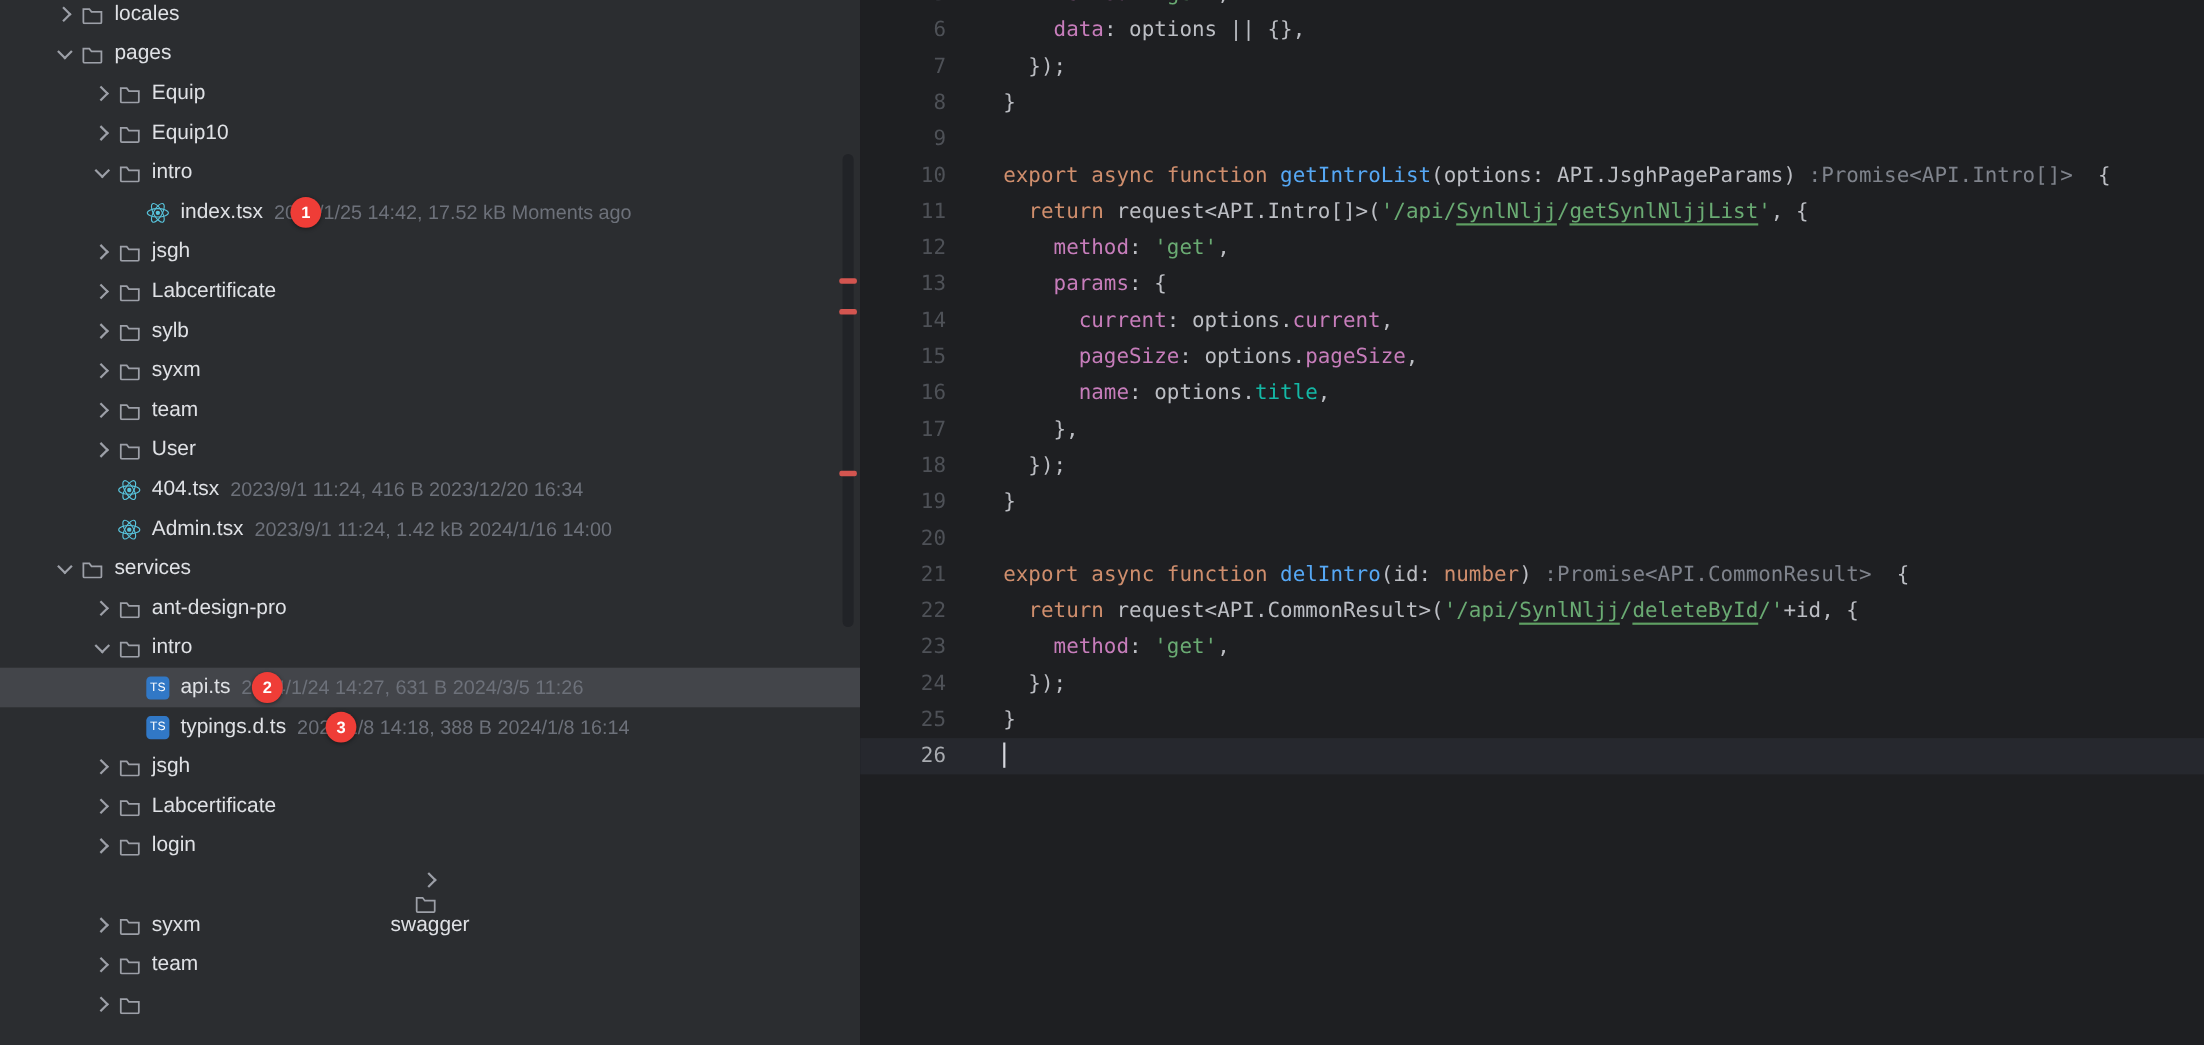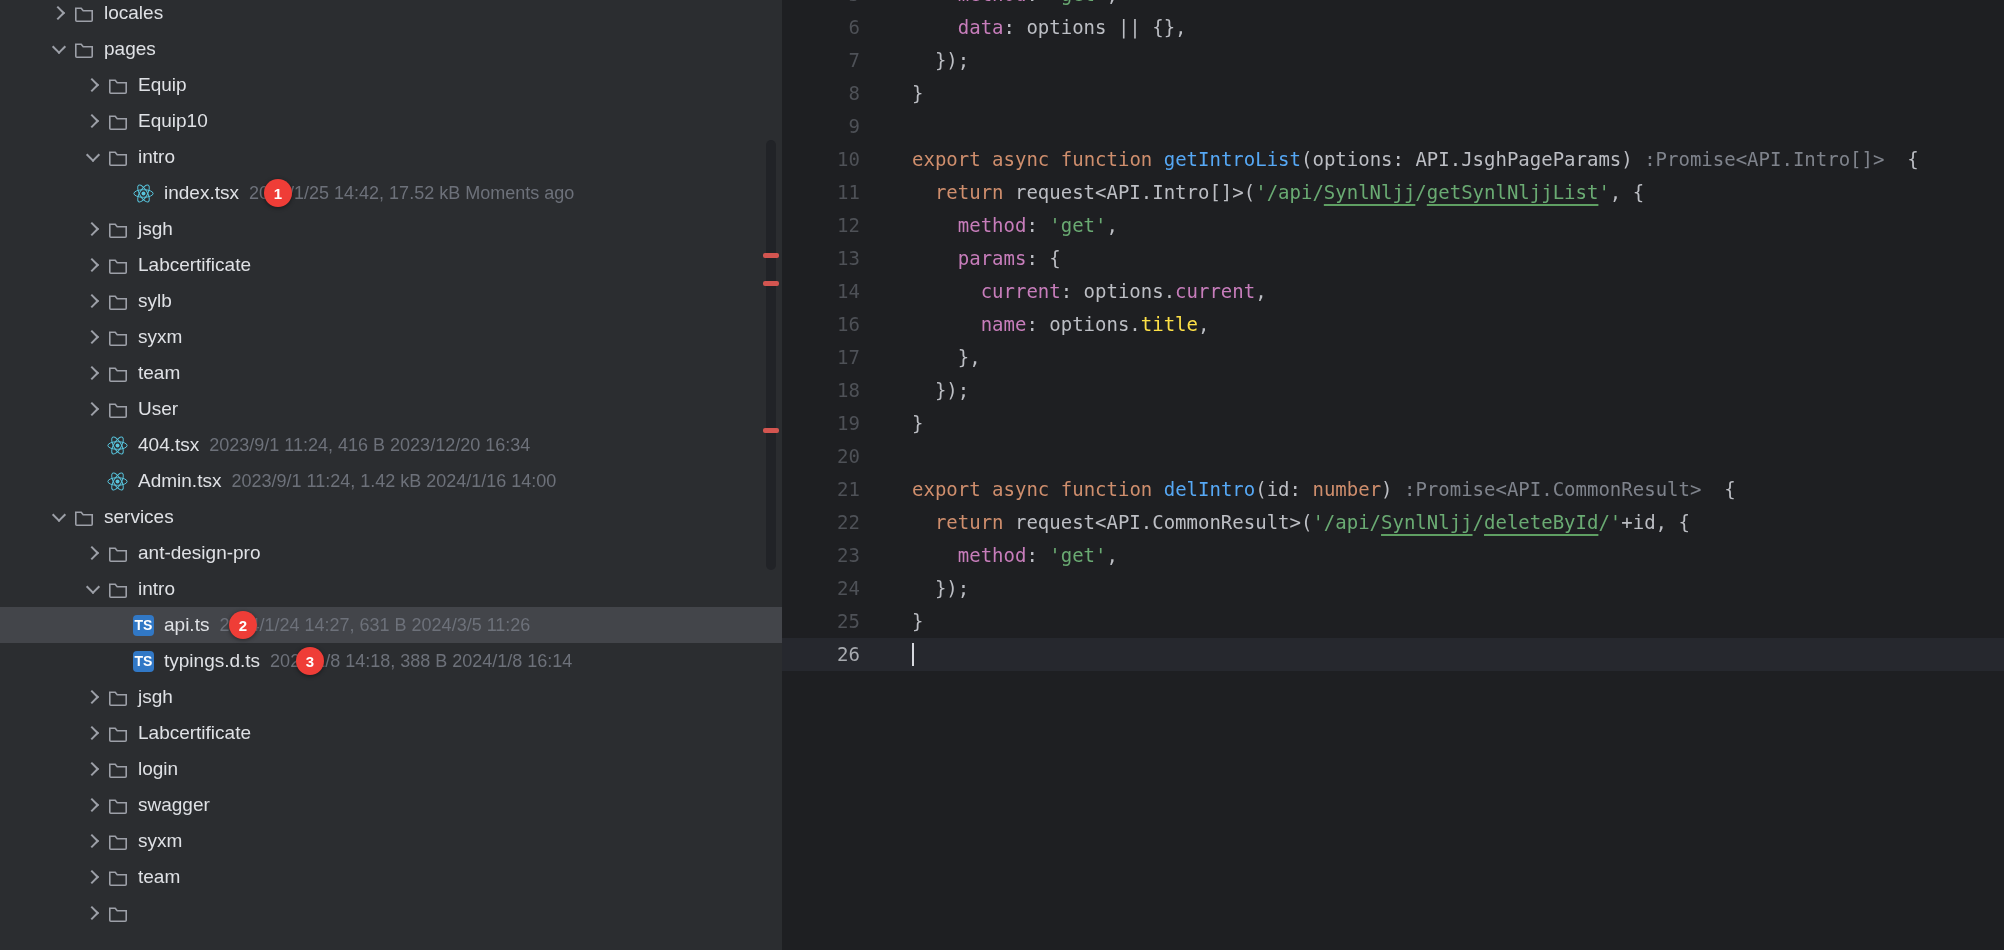--- a/index.html
+++ b/index.html
@@ -23,21 +23,21 @@
   }
   .row.sel{background:#43454a;}
   .chev{width:26px;height:26px;display:flex;align-items:center;justify-content:center;flex:none;}
   .chev::before{content:"";width:8px;height:8px;
     border-right:2px solid #9da0a8;border-bottom:2px solid #9da0a8;}
   .chev.right::before{transform:rotate(-45deg);margin-left:-3px;}
   .chev.down::before{transform:rotate(45deg);margin-top:-4px;}
   .ticon{width:23px;margin-right:9px;display:flex;align-items:center;justify-content:center;flex:none;}
   .ts-badge{
     width:21px;height:21px;background:#3178c6;border-radius:4px;color:#fff;
-    font-weight:bold;font-size:14px;display:flex;align-items:center;justify-content:center;
+    font-weight:normal;font-size:11px;display:flex;align-items:center;justify-content:center;
     font-family:"Liberation Sans",sans-serif;
   }
   .label{white-space:nowrap;}
   .meta{color:#6d717a;font-size:18px;margin-left:10px;white-space:nowrap;}
   .badge{
     position:absolute;top:4px;width:28px;height:28px;border-radius:50%;
     background:#ef3d37;color:#fff;font-size:15px;font-weight:bold;
     display:flex;align-items:center;justify-content:center;
     box-shadow:0 1px 4px rgba(0,0,0,.45);z-index:5;
   }
@@ -63,21 +63,21 @@
   .ln{width:78px;text-align:right;padding-right:24px;color:#4e5157;flex:none;
       font-size:19px;}
   .eline.cur .ln{color:#a8abb0;}
   .codeline{white-space:pre;padding-left:28px;color:#bcbec4;}
   .tk-kw{color:#cf8e6d;}
   .tk-fn{color:#56a8f5;}
   .tk-str{color:#6aab73;}
   .tk-stru{color:#6aab73;text-decoration:underline;text-decoration-color:#5f9f63;
            text-underline-offset:5px;text-decoration-thickness:1.5px;}
   .tk-prop{color:#c77dbb;}
-  .tk-err{color:#fde047;}
+  .tk-err{color:#14b8a6;}
   .tk-hint{color:#7f838c;}
   .tk-d{color:#bcbec4;}
   .caret{display:inline-block;width:2px;height:23px;background:#d6d8de;vertical-align:-5px;}
 </style>
 </head>
 <body>
 
 <div class="app">
 
   <div class="tree">
@@ -287,21 +287,21 @@
         </div>
         <div class="row" style="padding-left: 80px;">
           <span class="chev right"></span>
           <span class="ticon">
             <svg width="20" height="17" viewBox="0 0 20 17">
               <path d="M1.8 3.2h5.4l2 2.6h9v9.4a1 1 0 0 1-1 1H2.8a1 1 0 0 1-1-1z" fill="none" stroke="#9da0a8" stroke-width="1.6"></path>
             </svg>
           </span>
           <span class="label">login</span>
         </div>
-        <div class="row" style="padding-left: 80px;">
+        <div class="row" style=" flex-direction: column;">
           <span class="chev right"></span>
           <span class="ticon">
             <svg width="20" height="17" viewBox="0 0 20 17">
               <path d="M1.8 3.2h5.4l2 2.6h9v9.4a1 1 0 0 1-1 1H2.8a1 1 0 0 1-1-1z" fill="none" stroke="#9da0a8" stroke-width="1.6"></path>
             </svg>
           </span>
           <span class="label">swagger</span>
         </div>
         <div class="row" style="padding-left: 80px;">
           <span class="chev right"></span>
@@ -373,20 +373,24 @@
         </div>
         <div class="eline">
           <span class="ln">13</span>
           <span class="codeline"><span class="tk-d">    </span><span class="tk-prop">params</span><span class="tk-d">: {</span></span>
         </div>
         <div class="eline">
           <span class="ln">14</span>
           <span class="codeline"><span class="tk-d">      </span><span class="tk-prop">current</span><span class="tk-d">: options.</span><span class="tk-prop">current</span><span class="tk-d">,</span></span>
         </div>
         <div class="eline">
+          <span class="ln">15</span>
+          <span class="codeline"><span class="tk-d">      </span><span class="tk-prop">pageSize</span><span class="tk-d">: options.</span><span class="tk-prop">pageSize</span><span class="tk-d">,</span></span>
+        </div>
+        <div class="eline">
           <span class="ln">16</span>
           <span class="codeline"><span class="tk-d">      </span><span class="tk-prop">name</span><span class="tk-d">: options.</span><span class="tk-err">title</span><span class="tk-d">,</span></span>
         </div>
         <div class="eline">
           <span class="ln">17</span>
           <span class="codeline"><span class="tk-d">    },</span></span>
         </div>
         <div class="eline">
           <span class="ln">18</span>
           <span class="codeline"><span class="tk-d">  });</span></span>

